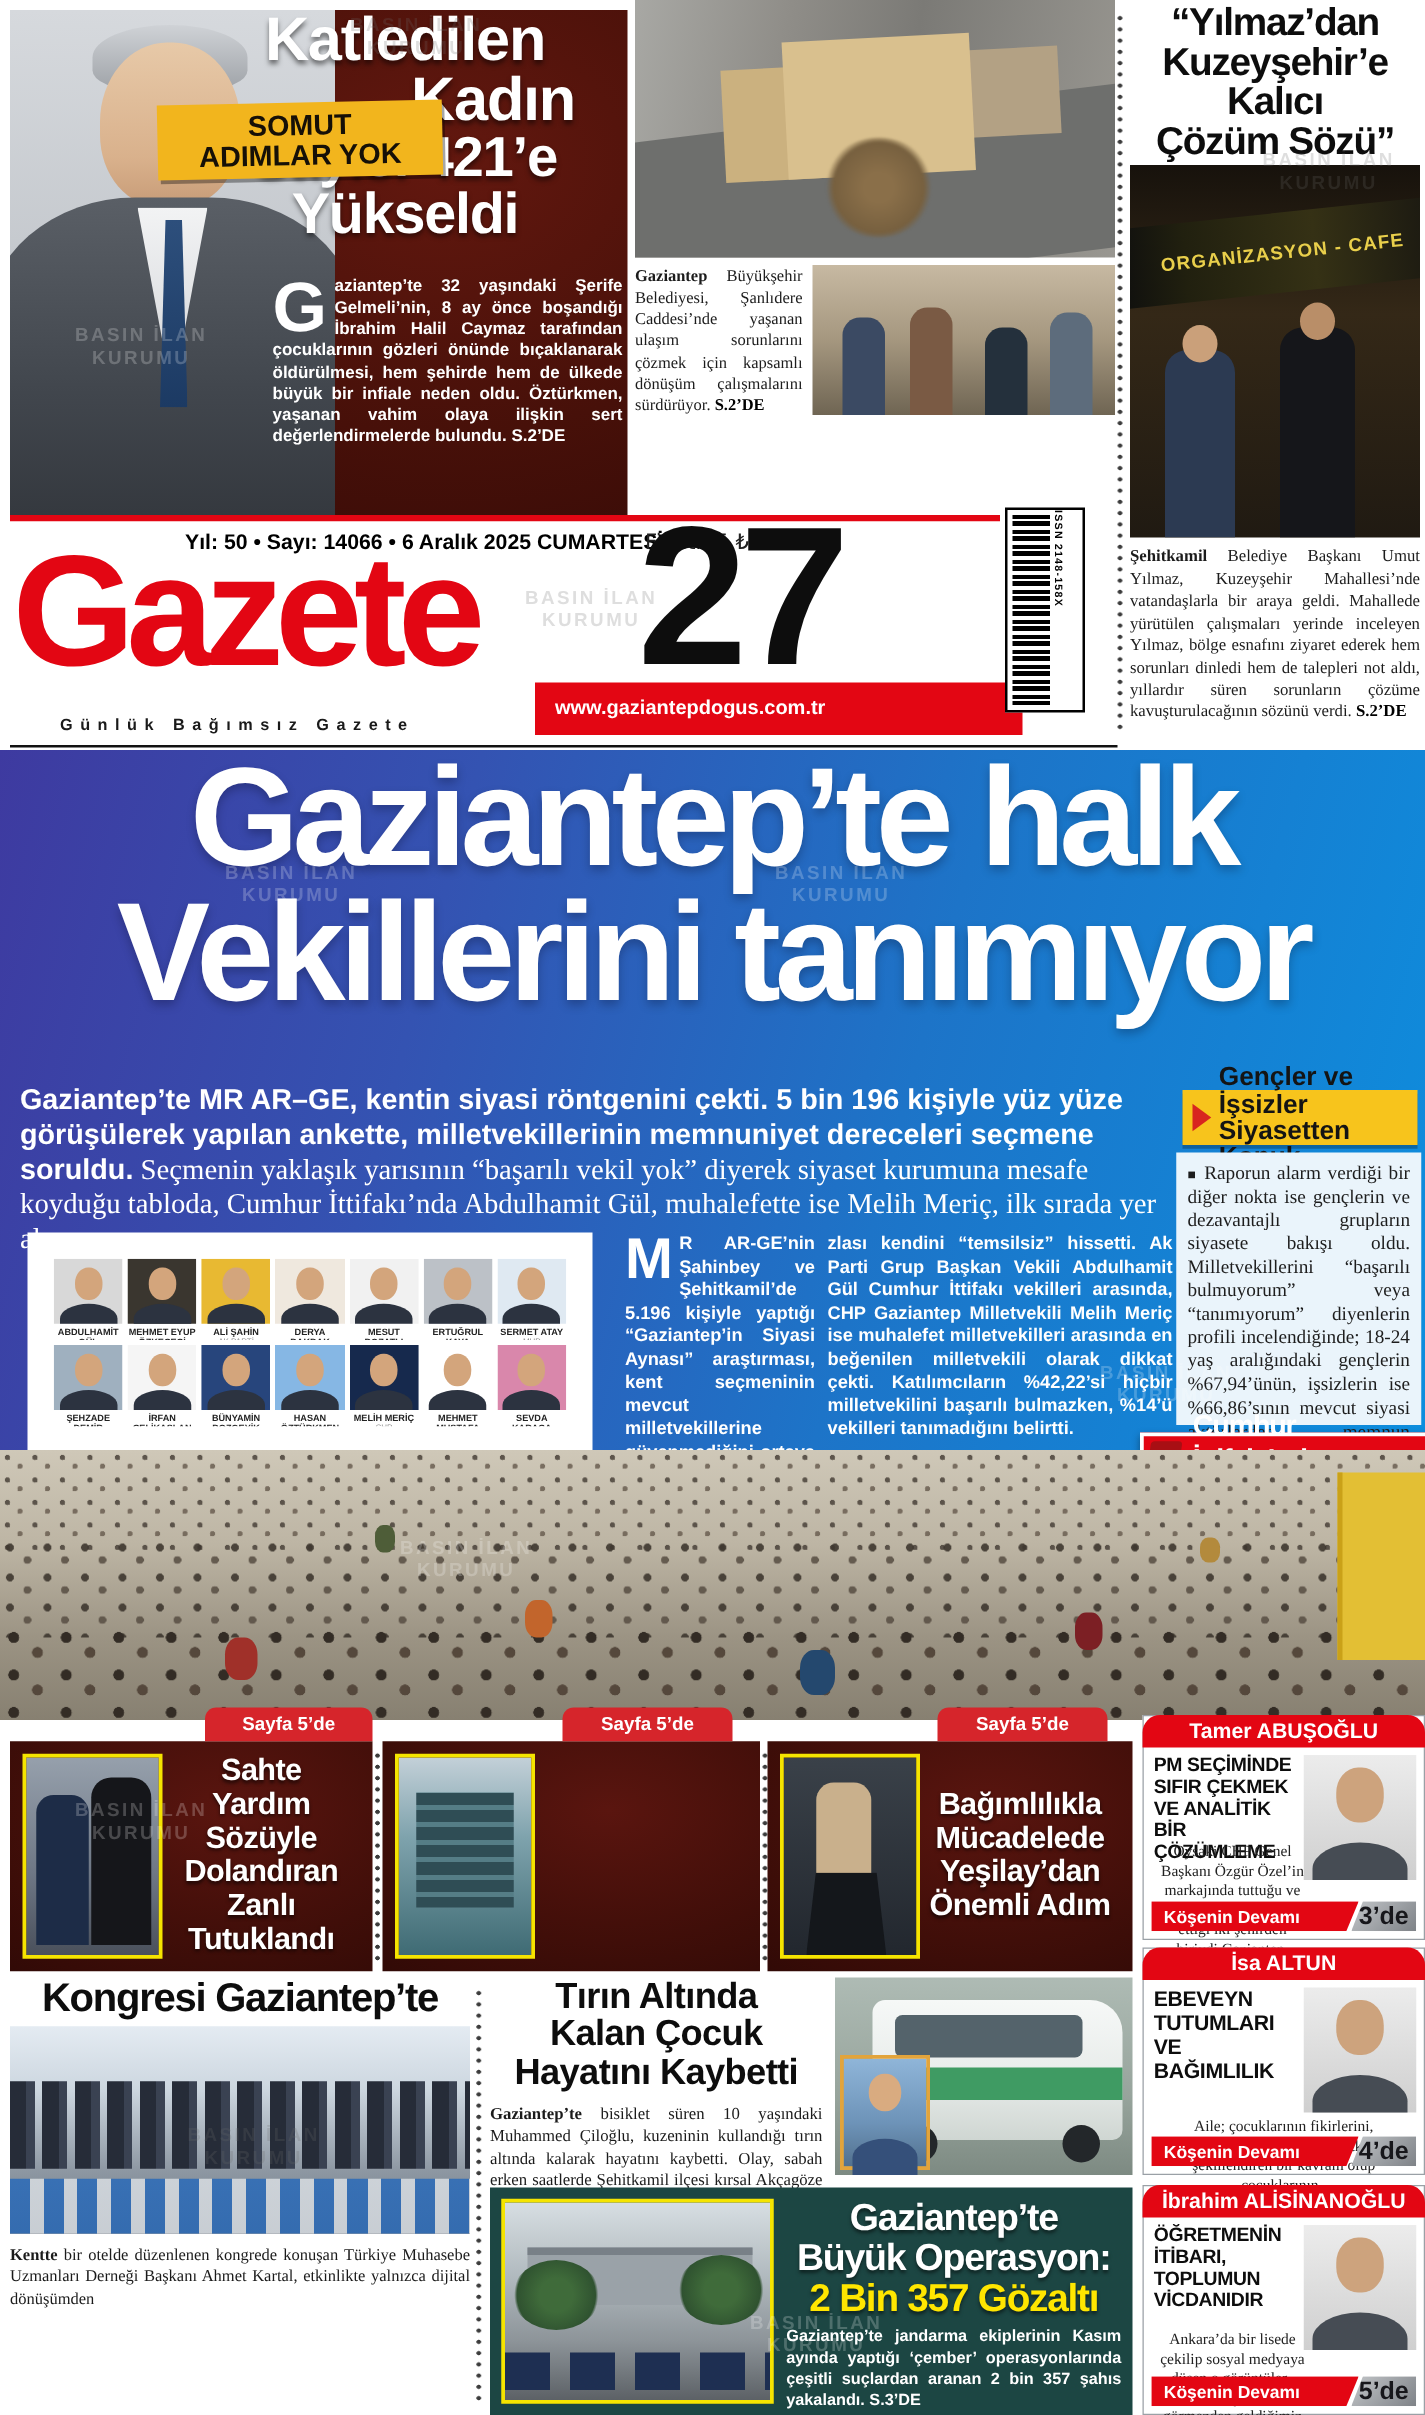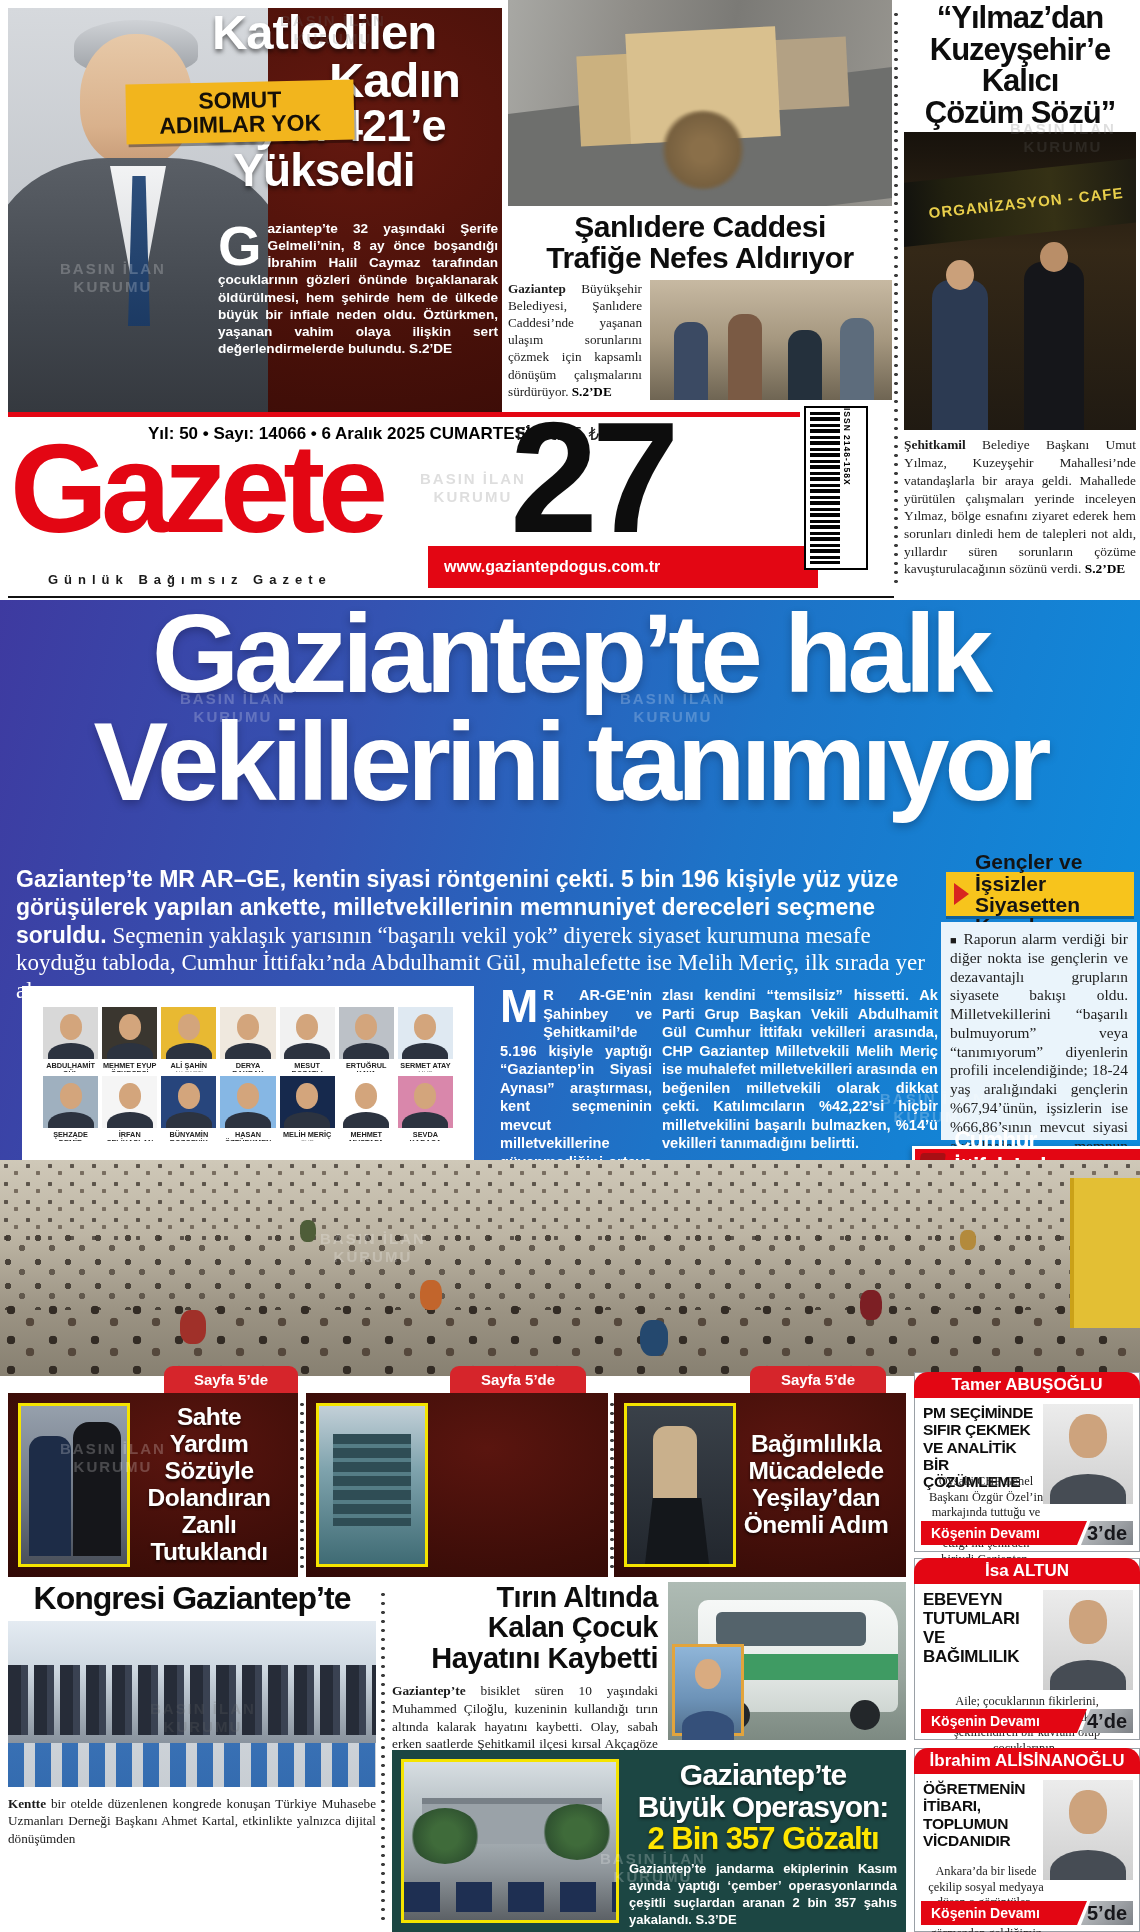--- a/index.html
+++ b/index.html
@@ -210,21 +210,21 @@
   .cg-photo{height:166px;margin-top:6px;position:relative;overflow:hidden;
     background:linear-gradient(180deg,#e4ebf2 0%,#cdd7e0 30%,#8d97a2 70%,#6e7680 100%);}
   .cg-people{position:absolute;left:0;top:44px;width:100%;height:70px;
     background:repeating-linear-gradient(90deg,#262c38 0 13px,#3a4252 13px 20px,transparent 20px 26px);}
   .cg-chairs{position:absolute;left:0;bottom:0;width:100%;height:44px;
     background:repeating-linear-gradient(90deg,#2a6ab8 0 16px,#d8dde2 16px 27px);opacity:.85;}
   .cg-cols{display:flex;gap:10px;margin-top:8px;}
   .cg-col{flex:1;font-family:"Liberation Serif",serif;font-size:13.2px;line-height:1.3;text-align:justify;color:#1b1b1b;}
   
   #tir{left:392px;top:1582px;width:266px;}
-  .tir-head{text-align:right;font-weight:800;font-size:29px;line-height:1.05;letter-spacing:-.5px;color:#0d0d0d;}
+  .tir-head{text-align:center;font-weight:800;font-size:29px;line-height:1.05;letter-spacing:-.5px;color:#0d0d0d;}
   .tir-body{margin-top:9px;font-family:"Liberation Serif",serif;font-size:13.4px;line-height:1.32;
     text-align:justify;color:#1b1b1b;}
   #amb-photo{left:668px;top:1582px;width:238px;height:158px;overflow:hidden;
     background:linear-gradient(180deg,#aebbb4 0%,#97a49c 60%,#7d8a82 100%);}
   .van{position:absolute;left:30px;top:18px;width:200px;height:112px;border-radius:10px 26px 8px 8px;
     background:linear-gradient(180deg,#f6f8f7 0%,#e8ecea 55%,#cfd6d2 100%);}
   .van-stripe{position:absolute;left:30px;top:72px;width:200px;height:26px;background:#3f9b63;}
   .van-window{position:absolute;left:48px;top:30px;width:150px;height:34px;border-radius:6px;background:#54636b;}
   .van-wheel{position:absolute;width:30px;height:30px;border-radius:50%;background:#23272a;top:118px;}
   .boy-inset{position:absolute;left:4px;bottom:4px;width:72px;height:92px;border:3px solid #e2a43c;
@@ -280,24 +280,20 @@
       <span class="dropcap">G</span><span>aziantep’te 32 yaşındaki Şerife Gelmeli’nin, 8 ay önce boşandığı İbrahim Halil Caymaz tarafından çocuklarının gözleri önünde bıçaklanarak öldürülmesi, hem şehirde hem de ülkede büyük bir infiale neden oldu. Öztürkmen, yaşanan vahim olaya ilişkin sert değerlendirmelerde bulundu. </span><b>S.2’DE</b>
     </div>
   </div>
 
   <div class="abs" id="story-tm">
     <div class="tm-photo">
       <div class="tm-road"></div>
         <div class="tm-mural"></div>
         <div class="tm-tree"></div>
     </div>
-    <div class="tm-head">
-      <div>Şanlıdere Caddesi</div>
-      <div>Trafiğe Nefes Aldırıyor</div>
-    </div>
     <div class="tm-row">
       <div class="tm-text">
         <span class="lead">Gaziantep</span><span> Büyükşehir Belediyesi, Şanlıdere Caddesi’nde yaşanan ulaşım sorunlarını çözmek için kapsamlı dönüşüm çalışmalarını sürdürüyor. </span><span class="pref">S.2’DE</span>
       </div>
       <div class="tm-photo2">
         <div class="fig" style="left:24px;background:#3b4a63;"></div>
         <div class="fig" style="left:78px;height:86px;background:#7a5a44;"></div>
         <div class="fig" style="left:138px;height:70px;background:#24303c;"></div>
         <div class="fig" style="left:190px;height:82px;background:#5d6c7c;"></div>
       </div>

